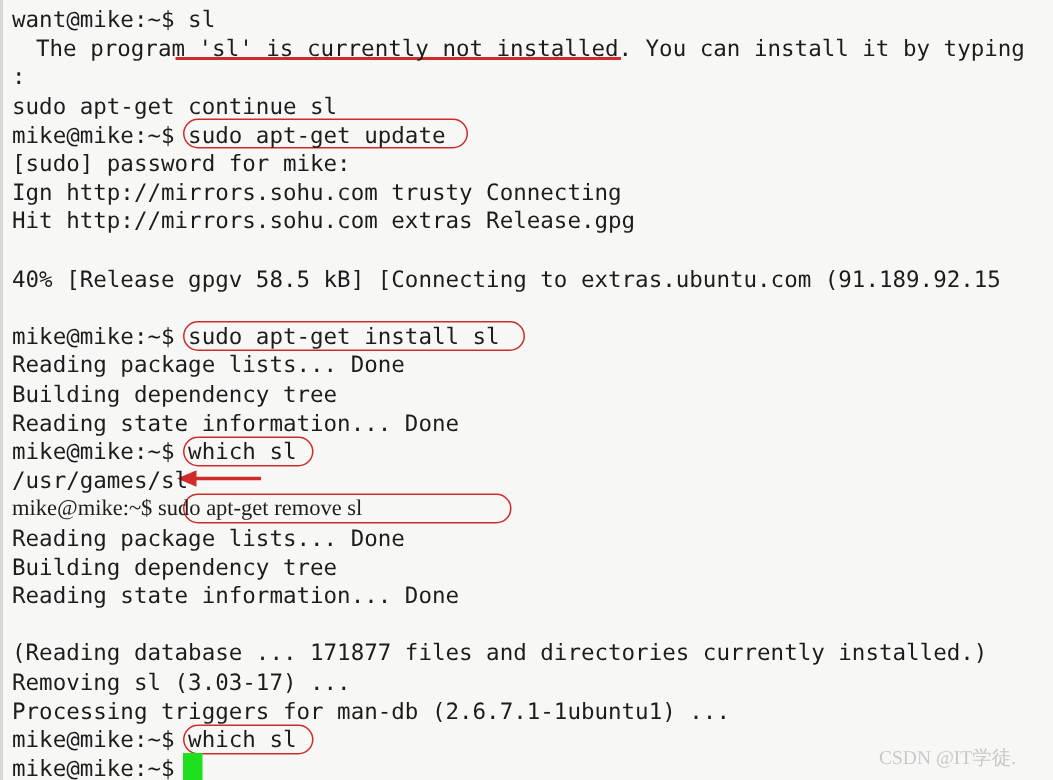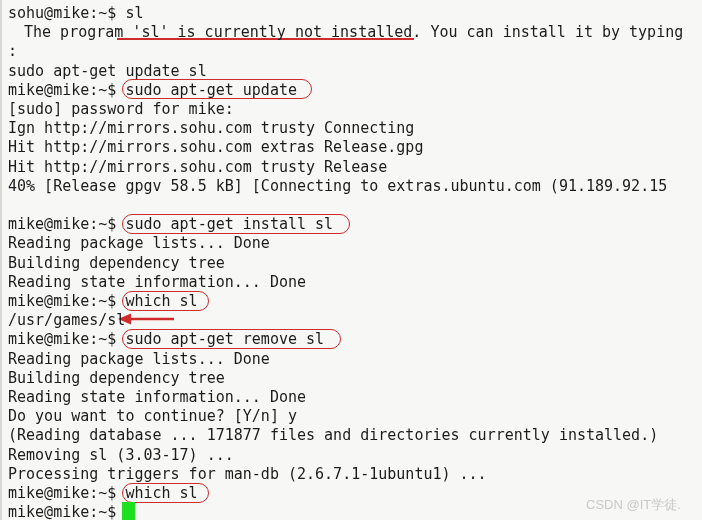--- a/index.html
+++ b/index.html
@@ -59,21 +59,21 @@
     height: 12px;
   }
   .anno-arrow svg { display: block; }
   
   #cursor {
     position: absolute;
     background: #1ee01e;
   }
   #watermark {
     position: absolute;
-    font-family: Liberation Sans, sans-serif;
+    font-family: Liberation Serif, serif;
     font-size: 13px;
     color: #c9c9c9;
     white-space: pre;
   }
 </style>
 </head>
 <body>
 
 <div id="terminal">
 
@@ -99,40 +99,38 @@
     <svg width="56" height="12" viewBox="0 0 56 12" xmlns="http://www.w3.org/2000/svg">
       <line x1="12" y1="6" x2="56" y2="6" stroke="#d02b2b" stroke-width="2.4"></line>
       <polygon points="0,6 13,0.5 13,11.5" fill="#d02b2b"></polygon>
     </svg>
   </div>
 
   <div id="cursor" style="left: 122.345px; top: 502.2px; width: 13px; height: 18px; background: rgb(30, 224, 30);"></div>
 
   <div id="watermark" style="left: 586px; top: 494px;">CSDN @IT学徒.</div>
 
-<div class="line" style="top: 2px; left: 8px;">sohu@mike:~$ sl</div>
+<div class="line" style="top: 2px; left: 8px;">want@mike:~$ sl</div>
     <div class="line" style="top: 21.2px; left: 24px;">The program 'sl' is currently not installed. You can install it by typing</div>
     <div class="line" style="top: 40.4px; left: 8px;">:</div>
-    <div class="line" style="top: 59.6px; left: 8px;">sudo apt-get update sl</div>
+    <div class="line" style="top: 59.6px; left: 8px;">sudo apt-get continue sl</div>
     <div class="line" style="top: 98px; left: 8px;">[sudo] password for mike:</div>
     <div class="line" style="top: 78.8px; left: 8px;">mike@mike:~$ sudo apt-get update</div>
     <div class="line" style="top: 117.2px; left: 8px;">Ign http://mirrors.sohu.com trusty Connecting</div>
     <div class="line" style="top: 136.4px; left: 8px;">Hit http://mirrors.sohu.com extras Release.gpg</div>
-    <div class="line" style="top: 155.6px; left: 8px;">Hit http://mirrors.sohu.com trusty Release</div>
     <div class="line" style="top: 174.8px; left: 8px;">40% [Release gpgv 58.5 kB] [Connecting to extras.ubuntu.com (91.189.92.15</div>
     <div class="line" style="top: 194px; left: 8px;"></div>
     <div class="line" style="top: 213.2px; left: 8px;">mike@mike:~$ sudo apt-get install sl</div>
     <div class="line" style="top: 232.4px; left: 8px;">Reading package lists... Done</div>
     <div class="line" style="top: 251.6px; left: 8px;">Building dependency tree</div>
     <div class="line" style="top: 270.8px; left: 8px;">Reading state information... Done</div>
     <div class="line" style="top: 290px; left: 8px;">mike@mike:~$ which sl</div>
     <div class="line" style="top: 309.2px; left: 8px;">/usr/games/sl</div>
-    <div class="line" style="top: 328.4px; left: 8px;">mike@mike:~$ sudo apt-get remove sl</div>
+    <div class="line" style="top: 328.4px; left: 8px; font-family: Liberation Serif, serif;">mike@mike:~$ sudo apt-get remove sl</div>
     <div class="line" style="top: 347.6px; left: 8px;">Reading package lists... Done</div>
     <div class="line" style="top: 366.8px; left: 8px;">Building dependency tree</div>
     <div class="line" style="top: 386px; left: 8px;">Reading state information... Done</div>
-    <div class="line" style="top: 405.2px; left: 8px;">Do you want to continue? [Y/n] y</div>
     <div class="line" style="top: 424.4px; left: 8px;">(Reading database ... 171877 files and directories currently installed.)</div>
     <div class="line" style="top: 443.6px; left: 8px;">Removing sl (3.03-17) ...</div>
     <div class="line" style="top: 462.8px; left: 8px;">Processing triggers for man-db (2.6.7.1-1ubuntu1) ...</div>
     <div class="line" style="top: 482px; left: 8px;">mike@mike:~$ which sl</div>
     <div class="line" style="top: 501.2px; left: 8px;">mike@mike:~$ </div>
   </div>
 
 </body></html>

